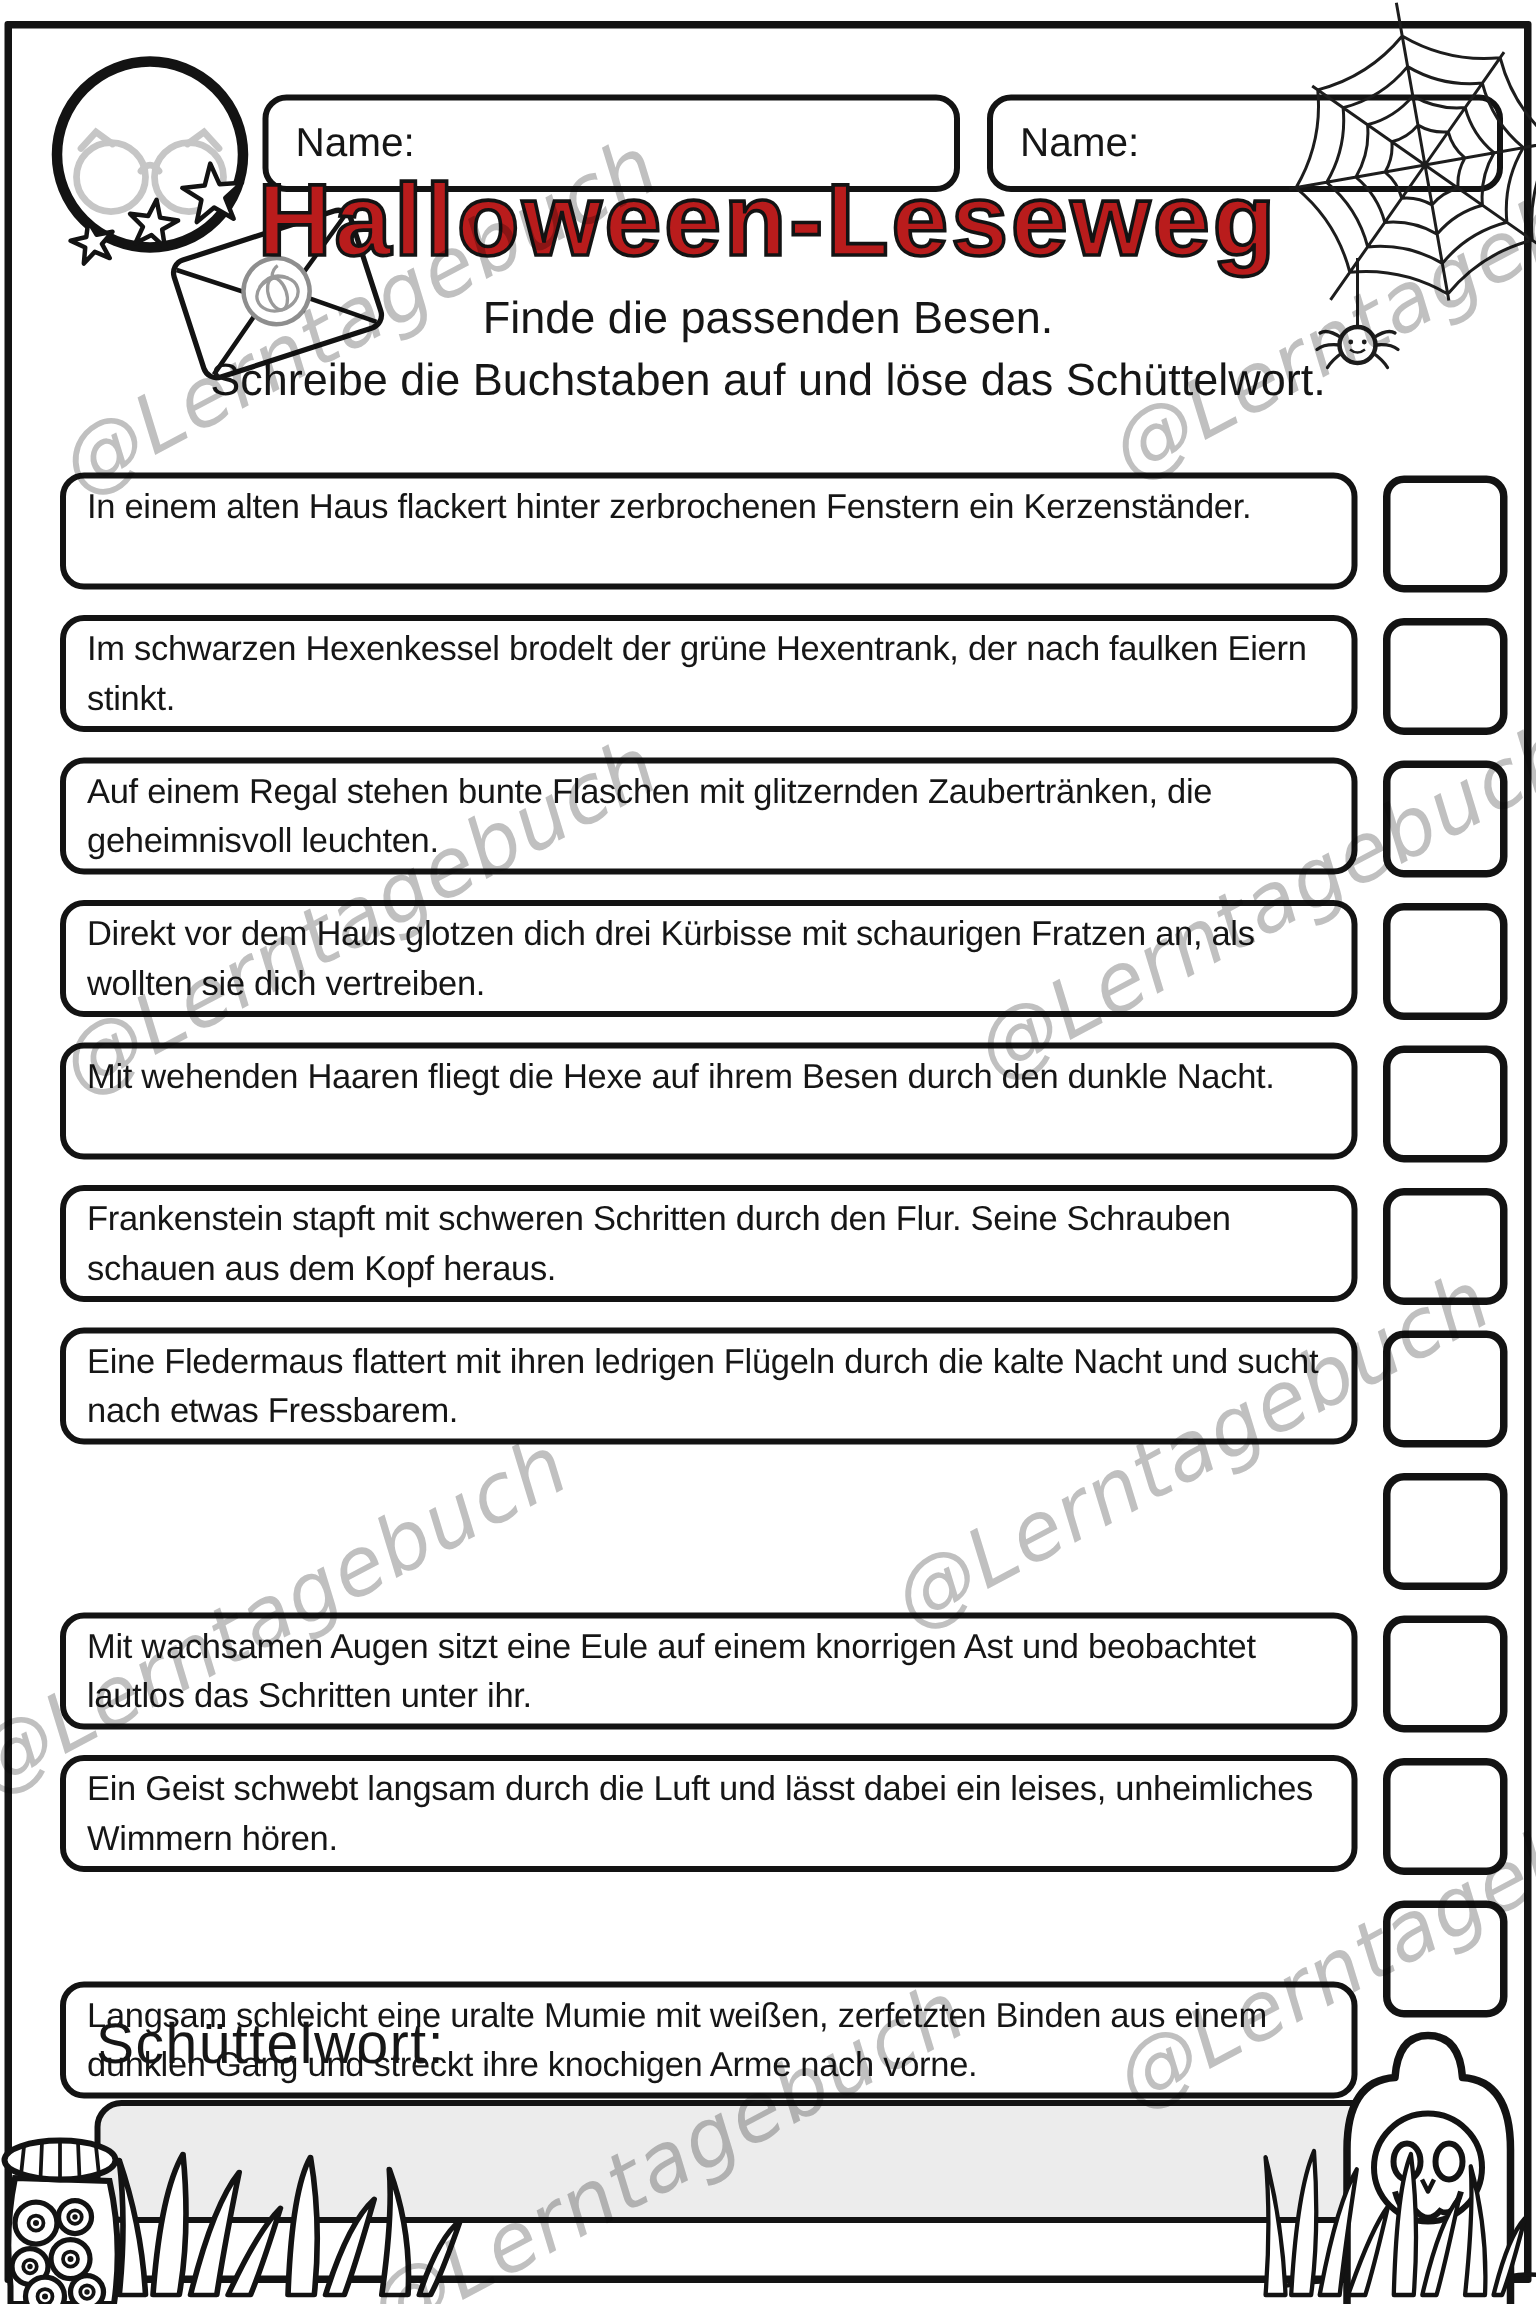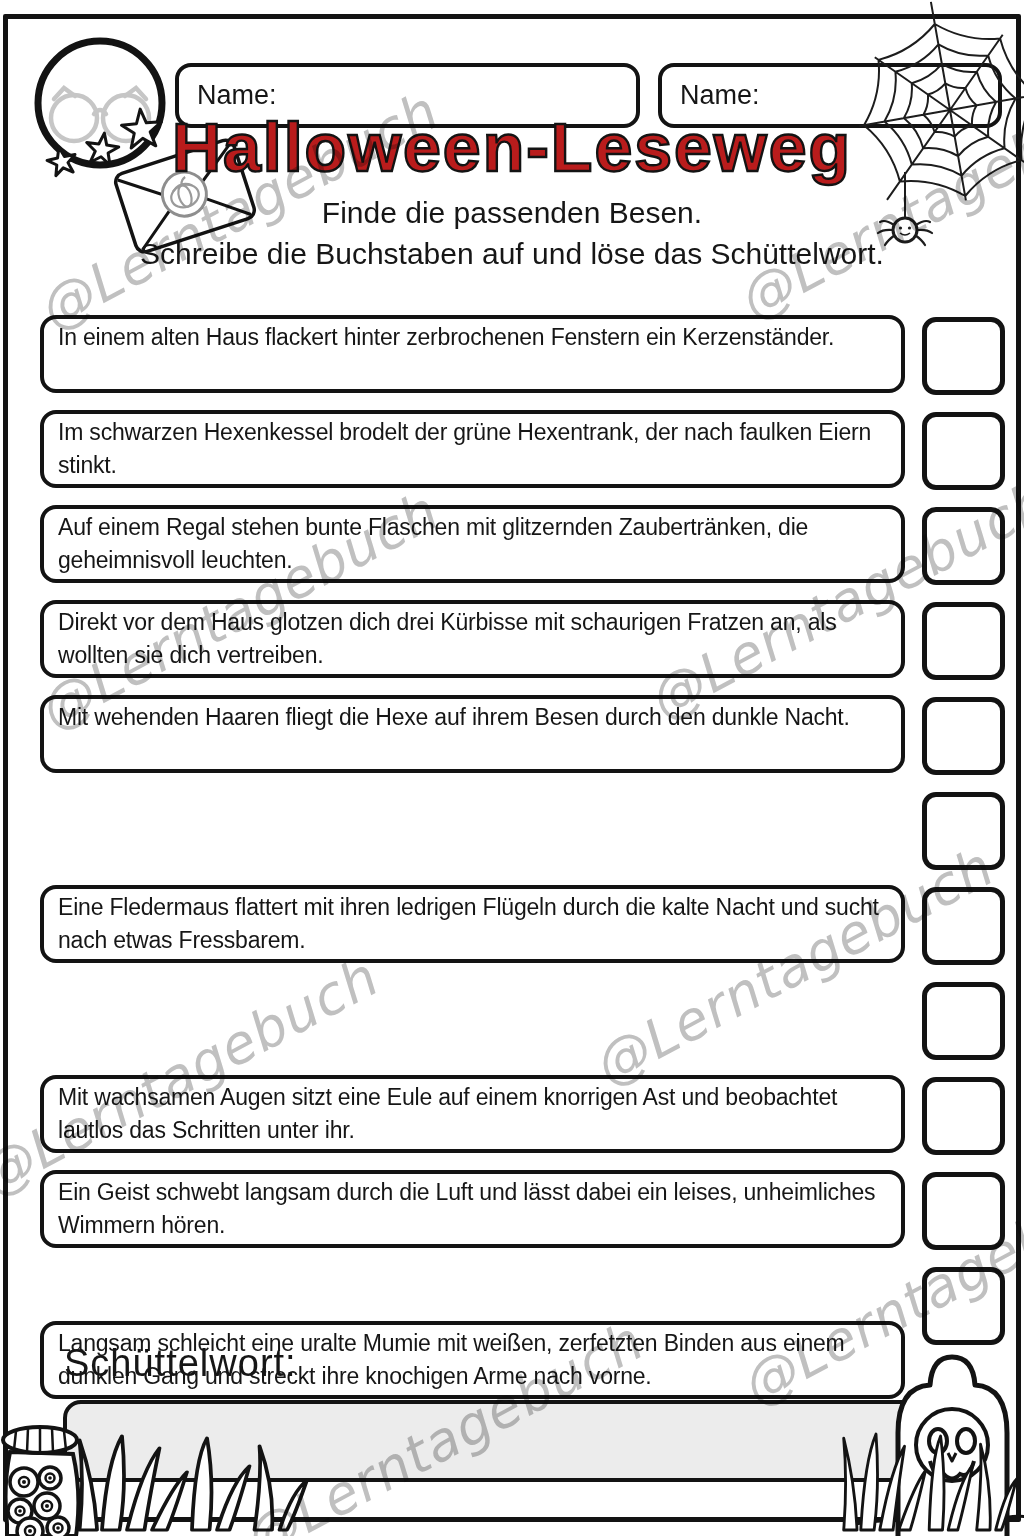--- a/index.html
+++ b/index.html
@@ -104,20 +104,21 @@
   <div class="abs sbox" style="top:315px"><span>In einem alten Haus flackert hinter zerbrochenen Fenstern ein Kerzenständer.</span></div>
   <div class="abs abox" style="top:317px"></div>
   <div class="abs sbox" style="top:410px"><span>Im schwarzen Hexenkessel brodelt der grüne Hexentrank, der nach faulken Eiern stinkt.</span></div>
   <div class="abs abox" style="top:412px"></div>
   <div class="abs sbox" style="top:505px"><span>Auf einem Regal stehen bunte Flaschen mit glitzernden Zaubertränken, die geheimnisvoll leuchten.</span></div>
   <div class="abs abox" style="top:507px"></div>
   <div class="abs sbox" style="top:600px"><span>Direkt vor dem Haus glotzen dich drei Kürbisse mit schaurigen Fratzen an, als wollten sie dich vertreiben.</span></div>
   <div class="abs abox" style="top:602px"></div>
   <div class="abs sbox" style="top:695px"><span>Mit wehenden Haaren fliegt die Hexe auf ihrem Besen durch den dunkle Nacht.</span></div>
   <div class="abs abox" style="top:697px"></div>
+  <div class="abs sbox" style="top:790px"><span>Frankenstein stapft mit schweren Schritten durch den Flur. Seine Schrauben schauen aus dem Kopf heraus.</span></div>
   <div class="abs abox" style="top:792px"></div>
   <div class="abs sbox" style="top:885px"><span>Eine Fledermaus flattert mit ihren ledrigen Flügeln durch die kalte Nacht und sucht nach etwas Fressbarem.</span></div>
   <div class="abs abox" style="top:887px"></div>
   <div class="abs abox" style="top:982px"></div>
   <div class="abs sbox" style="top:1075px"><span>Mit wachsamen Augen sitzt eine Eule auf einem knorrigen Ast und beobachtet lautlos das Schritten unter ihr.</span></div>
   <div class="abs abox" style="top:1077px"></div>
   <div class="abs sbox" style="top:1170px"><span>Ein Geist schwebt langsam durch die Luft und lässt dabei ein leises, unheimliches Wimmern hören.</span></div>
   <div class="abs abox" style="top:1172px"></div>
   <div class="abs sbox" style="top:1321px"><span>Langsam schleicht eine uralte Mumie mit weißen, zerfetzten Binden aus einem dunklen Gang und streckt ihre knochigen Arme nach vorne.</span></div>
   <div class="abs abox" style="top:1267px"></div>

